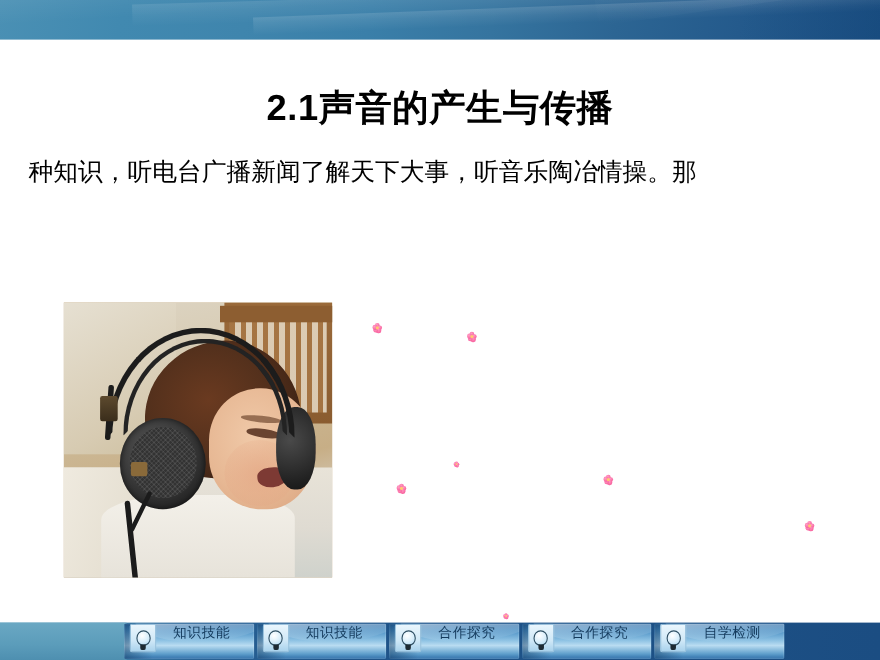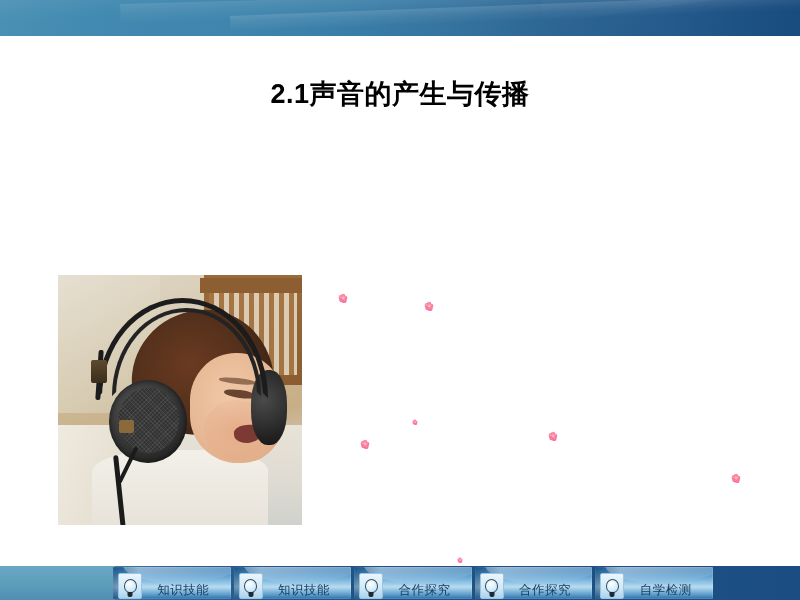--- a/index.html
+++ b/index.html
@@ -70,21 +70,21 @@
     width: 130px; height: 36px;
     background: linear-gradient(90deg, rgba(14,62,110,0.0), rgba(14,62,110,0.32));
   }
 
   
   .slide-title {
     position: absolute;
     left: 0; top: 76px;
     width: 800px;
     text-align: center;
-    font-size: 27px;
+    font-size: 33px;
     font-weight: bold;
     color: #000000;
     letter-spacing: 0.5px;
     font-family: "Liberation Sans", "DejaVu Sans", sans-serif;
   }
 
   
   .body-text {
     position: absolute;
     left: 26px; top: 139px;
@@ -284,21 +284,21 @@
     gap: 3px;
   }
   .nav-btn {
     position: relative;
     width: 134px;
     height: 32px;
     background: linear-gradient(180deg, #2e6ca6 0%, #4a8fc4 18%, #8fc3e4 48%, #b9dcf1 62%, #5e9ecb 86%, #2f6ea8 100%);
     border-radius: 1px;
     overflow: hidden;
     display: flex;
-    align-items: flex-end;
+    align-items: flex-start;
     box-shadow: inset 0 0 0 1px rgba(255,255,255,.12);
   }
   .nav-btn .gloss {
     position: absolute;
     left: 10px; top: -12px;
     width: 130px; height: 28px;
     background: linear-gradient(180deg, rgba(255,255,255,.72), rgba(255,255,255,0));
     border-radius: 0 0 60% 60% / 0 0 100% 100%;
     transform: rotate(-4deg);
   }
@@ -350,20 +350,21 @@
   <div class="banner-streak-1"></div>
   <div class="banner-streak-2"></div>
   <div class="banner-streak-3"></div>
   <div class="banner-streak-4"></div>
   <div class="banner-dark-right"></div>
 </div>
 
 <div class="slide-title">2.1声音的产生与传播</div>
 
 <div class="body-text">
+  <span class="ln rest">种知识，听电台广播新闻了解天下大事，听音乐陶冶情操。那</span>
 </div>
 
 <div class="photo">
   <div class="ph-bg"></div>
   <div class="ph-wallL"></div>
   <div class="ph-chair"></div>
   <div class="ph-chair-slats"></div>
   <div class="ph-chair-rail"></div>
   <div class="ph-bed"></div>
   <div class="ph-bedshade"></div>

